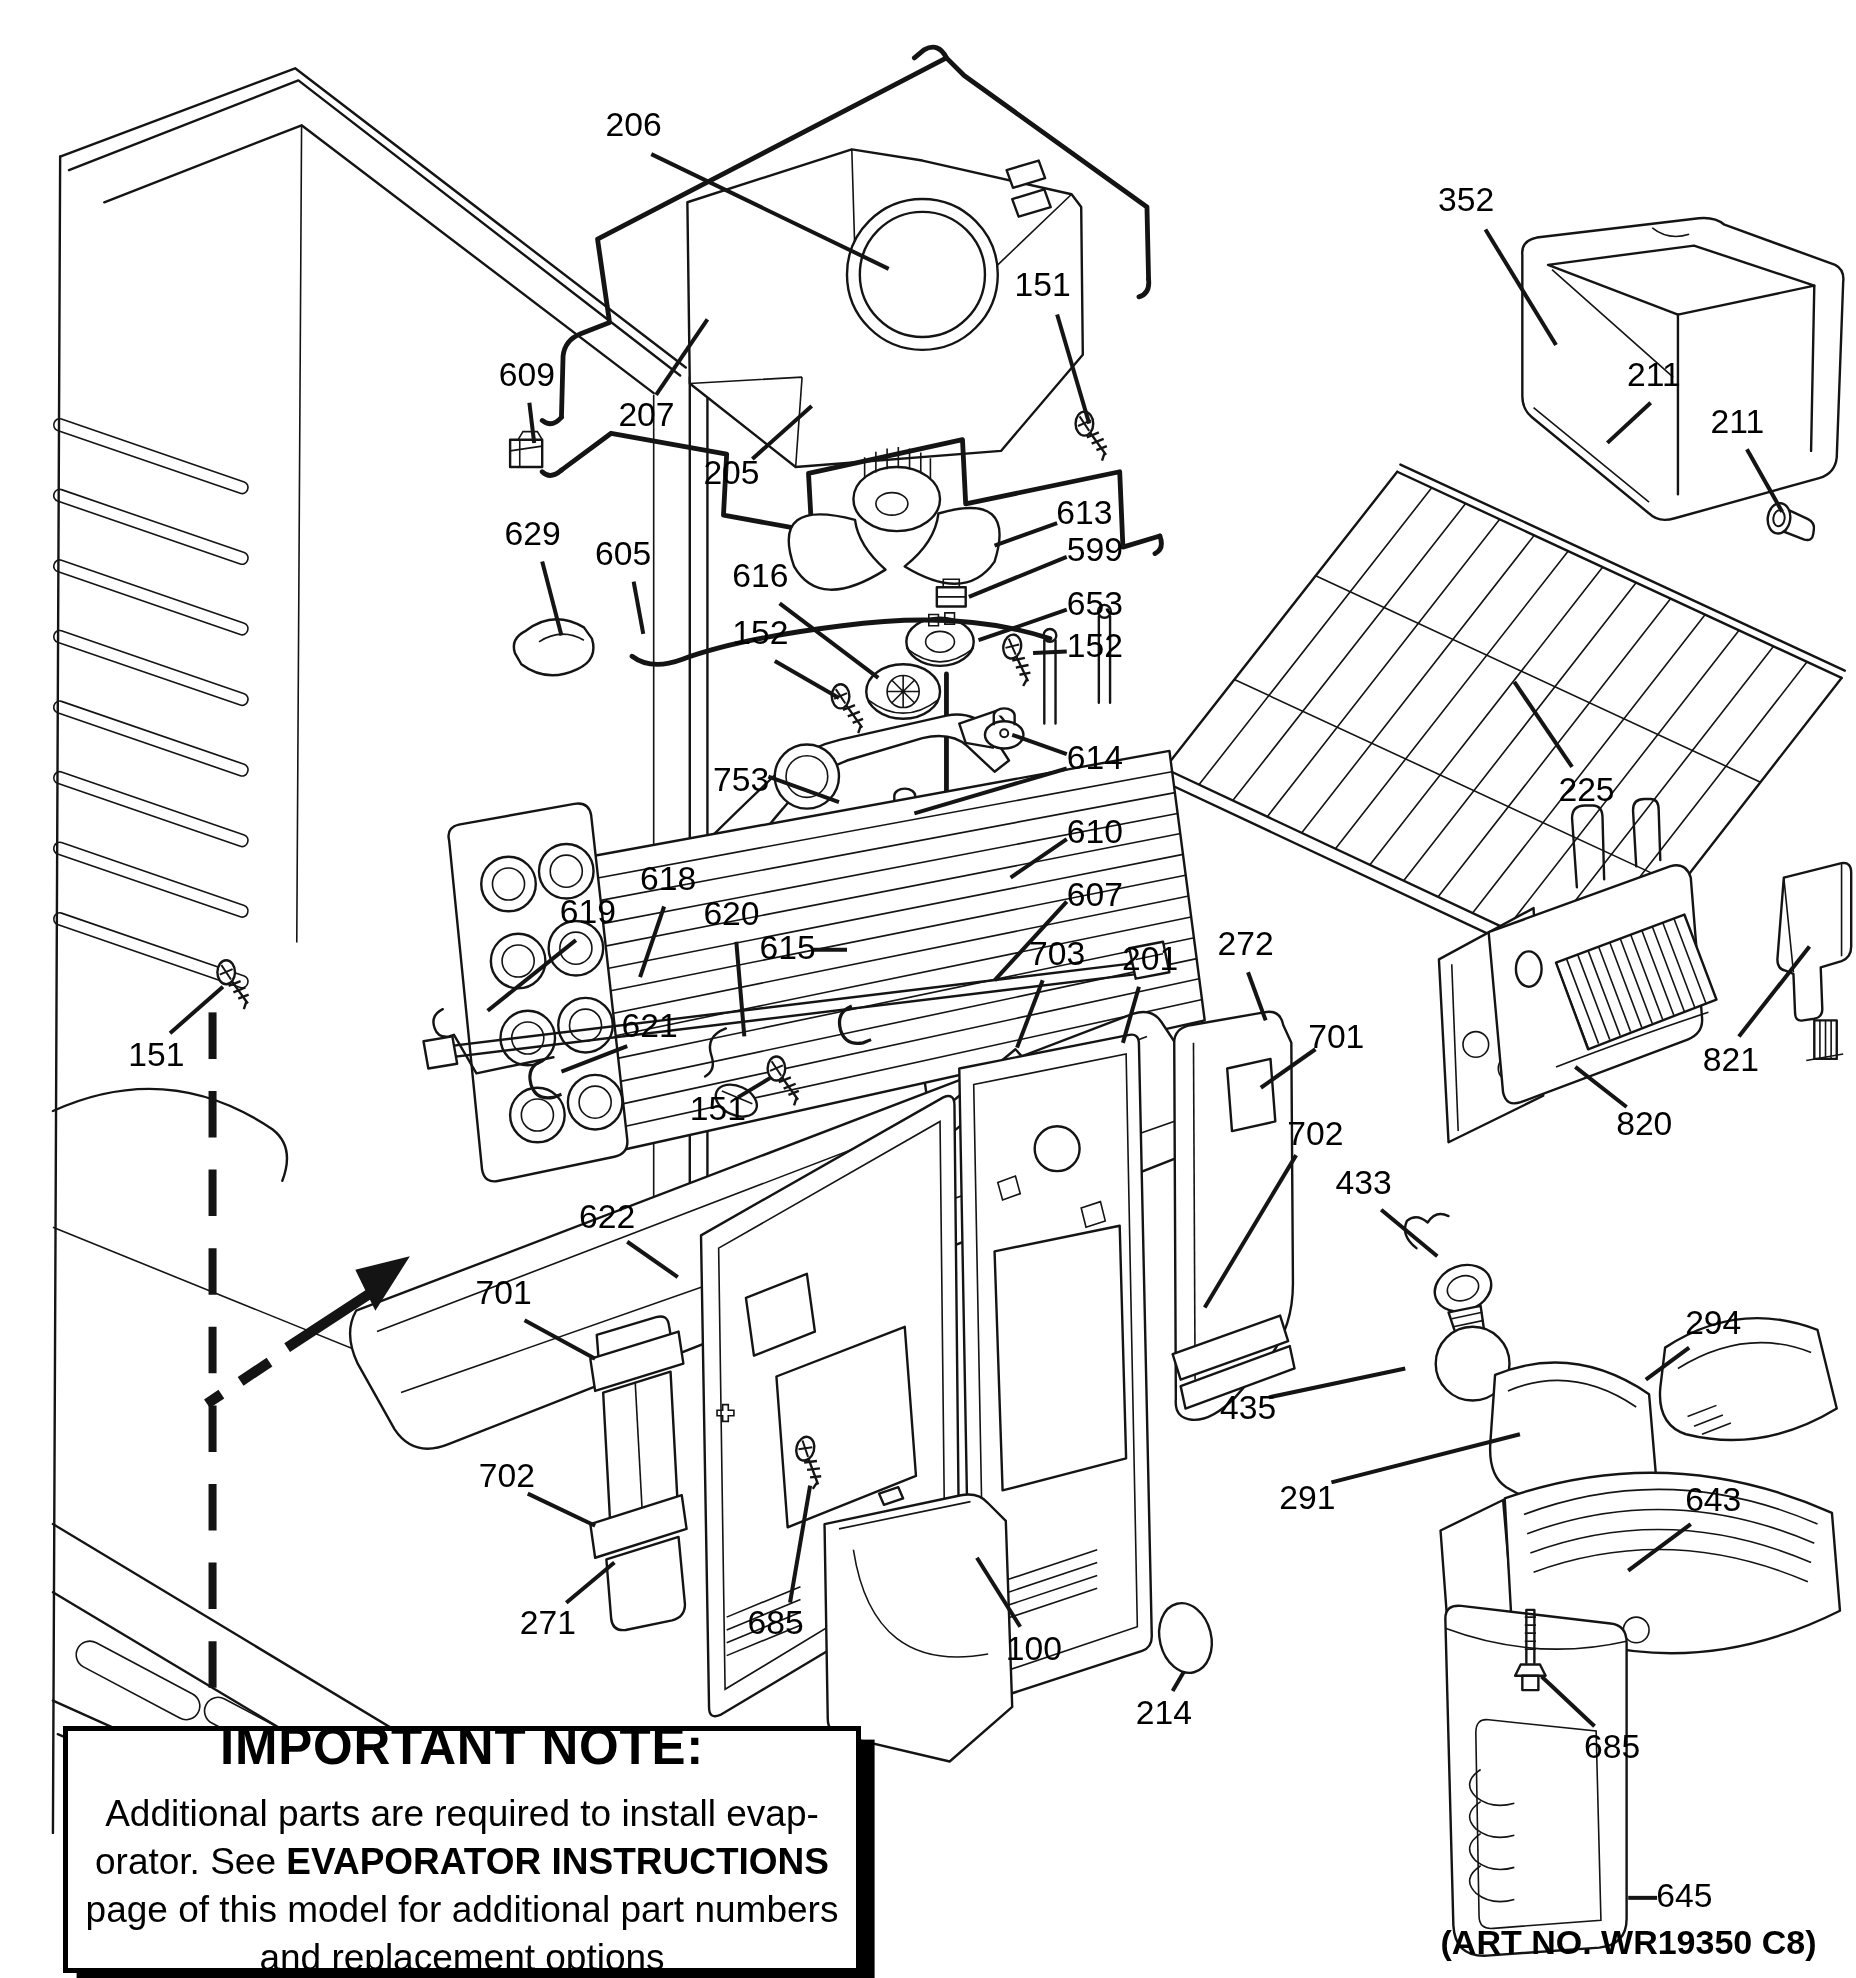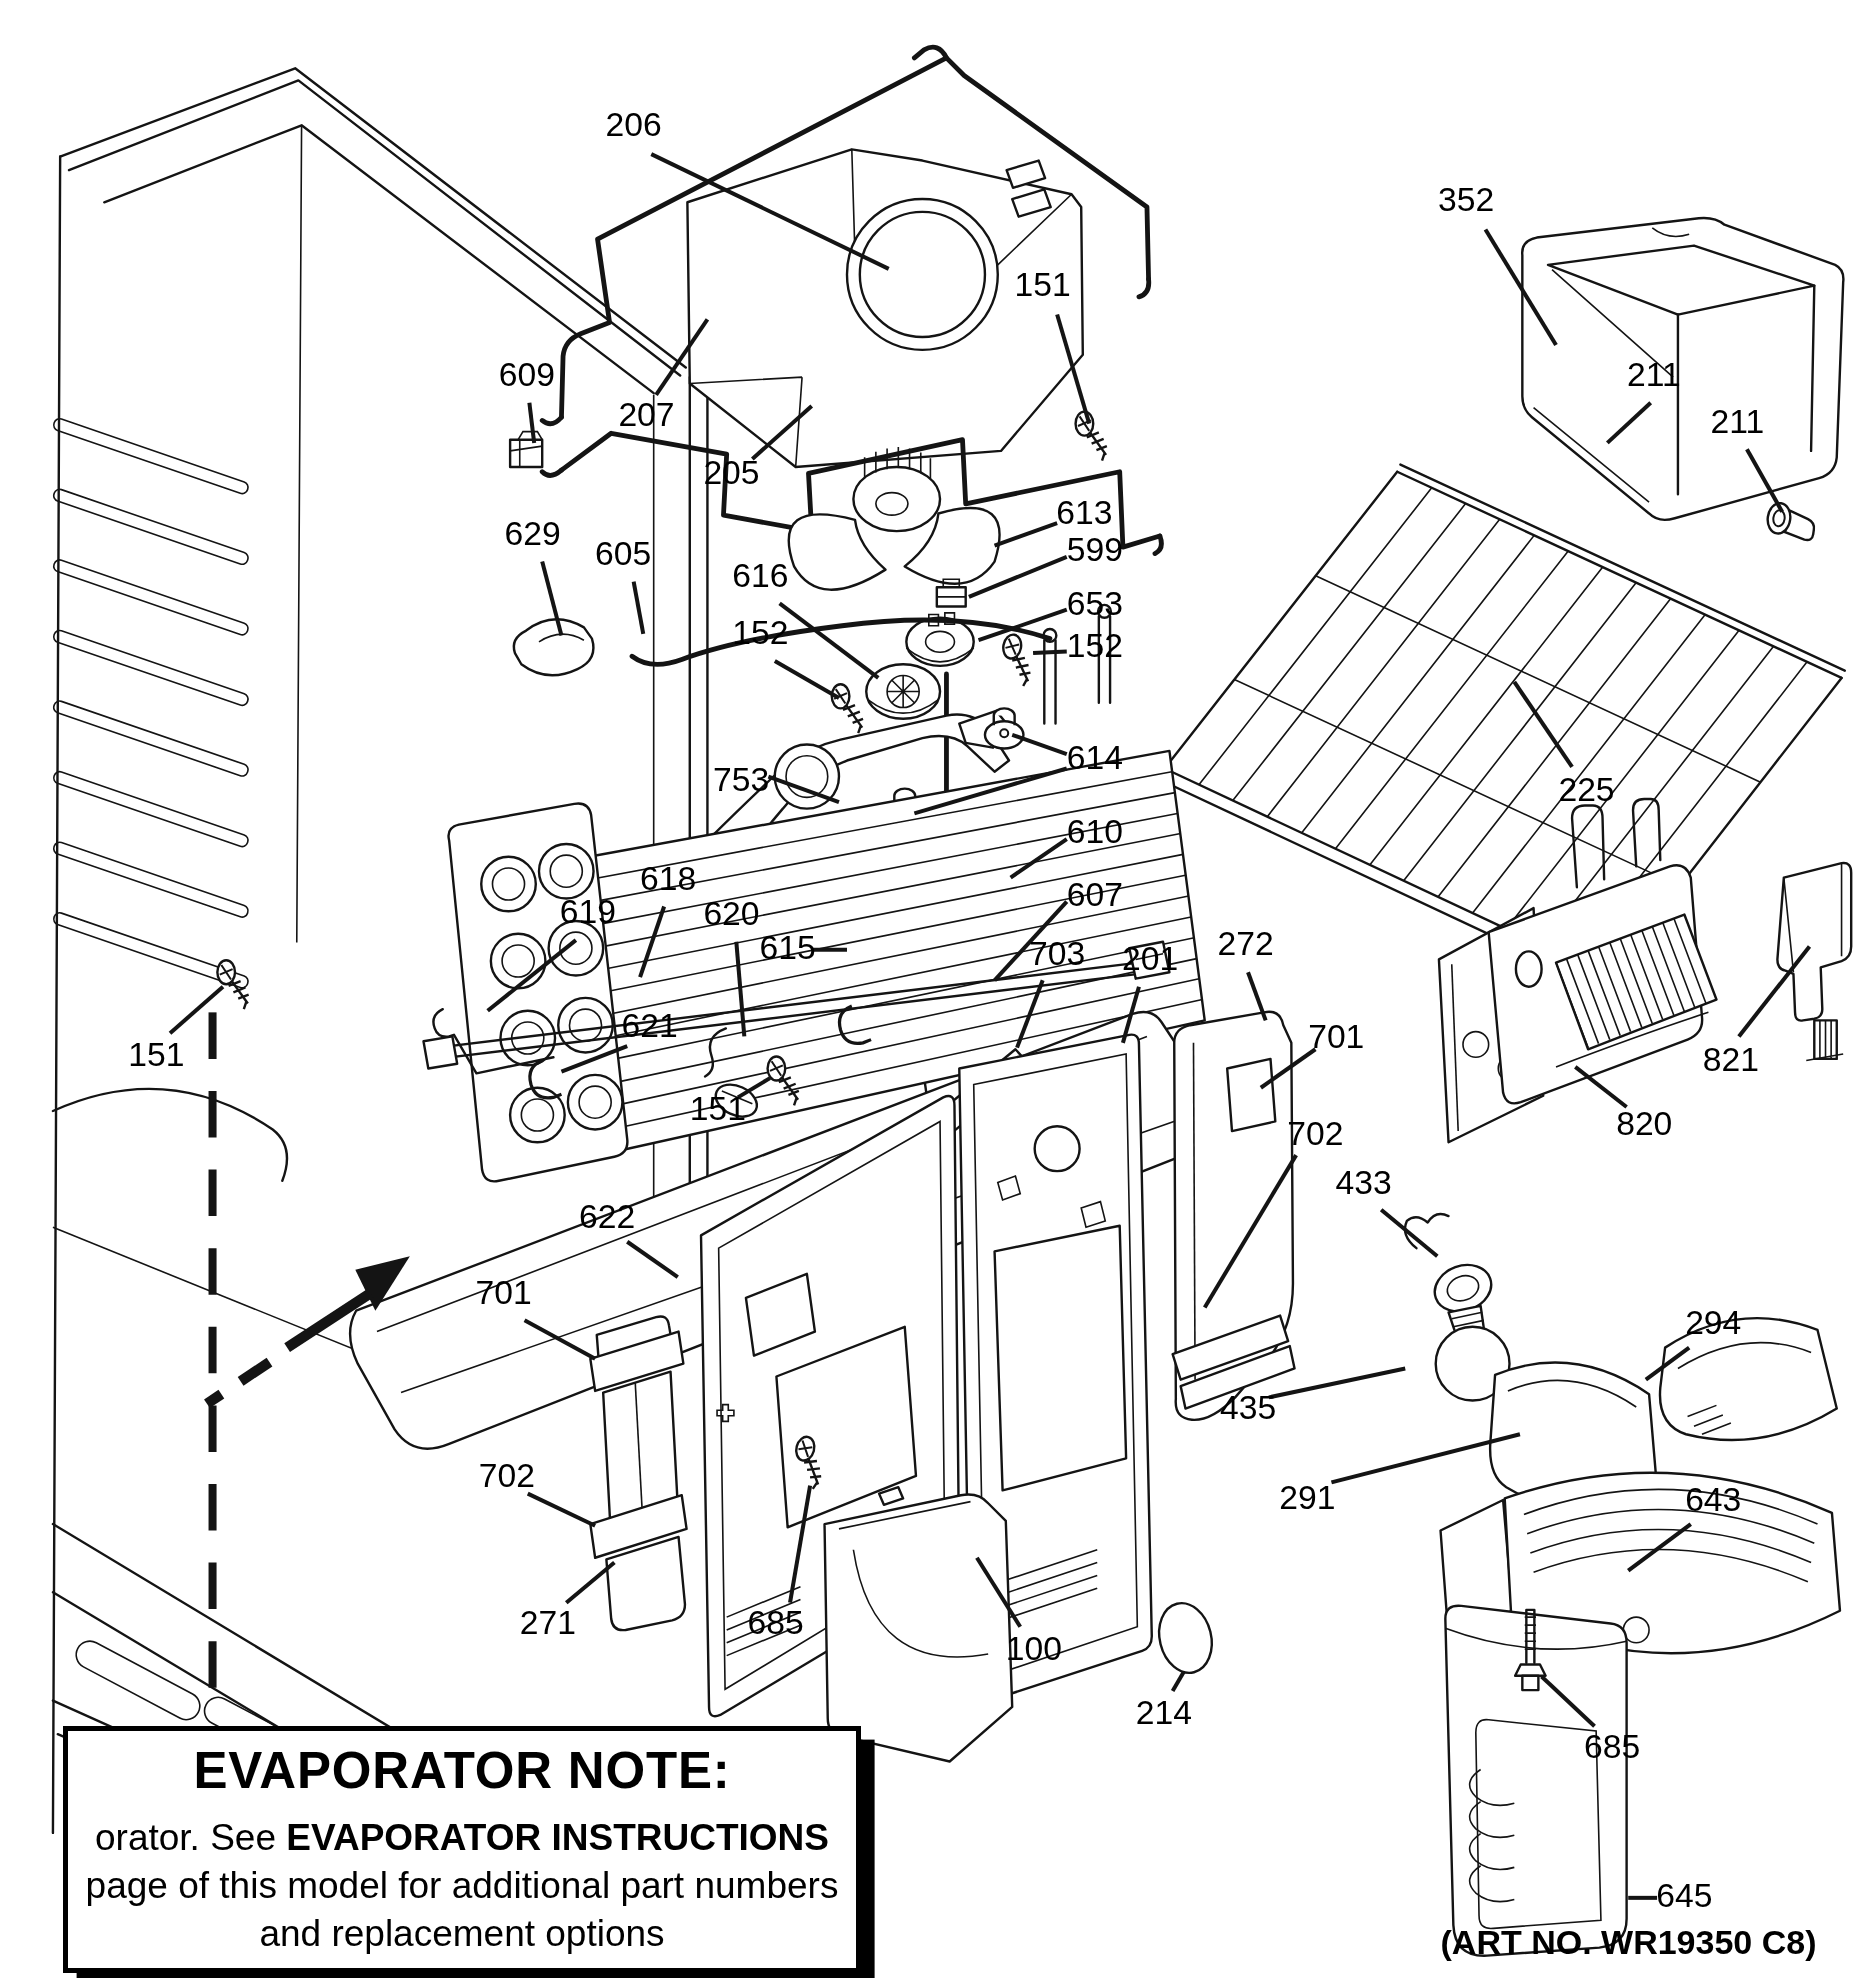--- a/index.html
+++ b/index.html
@@ -442,21 +442,22 @@
         <line x1="1462" y1="2108" x2="1476" y2="2084" class="leader"></line>
         <text x="1451" y="2138" class="callout">214</text>
         <line x1="1988" y1="2152" x2="1922" y2="2090" class="leader"></line>
         <text x="2010" y="2180" class="callout">685</text>
         <line x1="2066" y1="2366" x2="2030" y2="2366" class="leader"></line>
         <text x="2100" y="2366" class="callout">645</text>
       </g>
 </svg>
 
   <div id="note-box">
-    <div id="note-title">EVAPORATOR NOTE:</div>
+    <div id="note-title">IMPORTANT NOTE:</div>
+    <div class="note-line">Additional parts are required to install evap-</div>
     <div class="note-line"><span>orator.  See </span><span class="note-bold">EVAPORATOR INSTRUCTIONS</span></div>
     <div class="note-line">page of this model for additional part numbers</div>
     <div class="note-line">and replacement options</div>
   </div>
 
   <div id="art-no">(ART NO. WR19350 C8)</div>
 
 </div>
 
 

